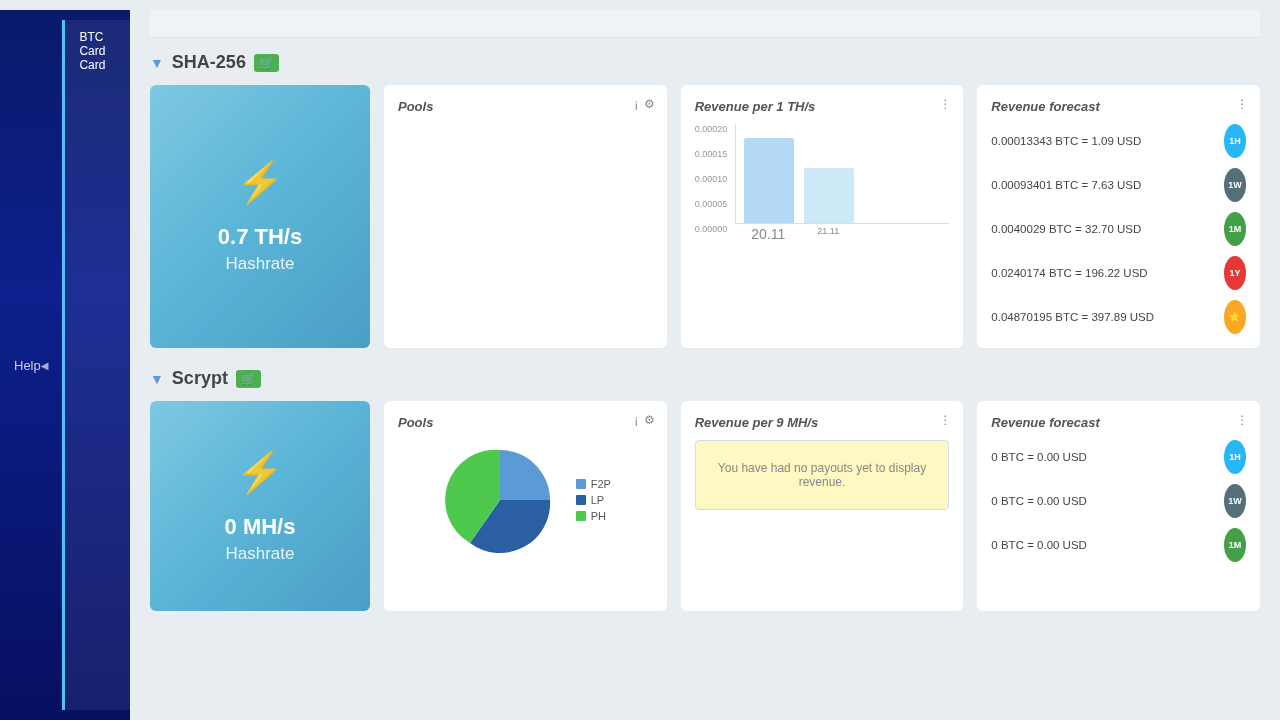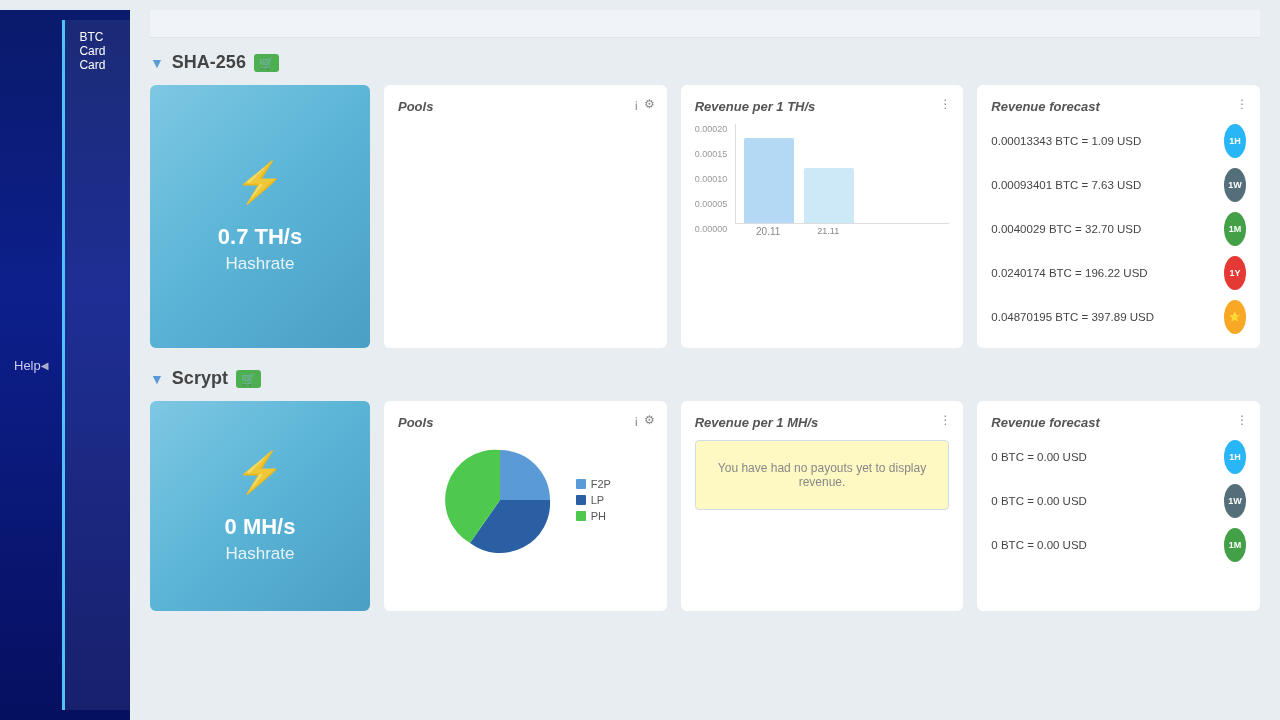--- a/index.html
+++ b/index.html
@@ -296,21 +296,21 @@
           <div style="display:flex; flex-direction:column; gap:2px; flex:1;">
             <div style="display:flex; align-items:flex-end; gap:10px; height:100px; border-bottom:1px solid #ddd; border-left:1px solid #ddd; padding: 0 8px;">
               <div style="display:flex; flex-direction:column; align-items:center; gap:2px;">
                 <div style="width:50px; height:85px; background:#b3d9f5; border-radius:2px 2px 0 0;"></div>
               </div>
               <div style="display:flex; flex-direction:column; align-items:center; gap:2px;">
                 <div style="width:50px; height:55px; background:#cde8f7; border-radius:2px 2px 0 0;"></div>
               </div>
             </div>
             <div style="display:flex; gap:10px; padding:0 8px;">
-              <span style="font-size:10px; color:#888; width:50px; text-align:center;">20.11</span>
+              <span style="font-size:14px; color:#888; width:50px; text-align:center;">20.11</span>
               <span style="font-size:9px; color:#888; width:50px; text-align:center;">21.11</span>
             </div>
           </div>
         </div>
       </div>
     </div>
 
     <div class="panel-card">
       <div class="panel-title">Revenue forecast</div>
       <div class="panel-icons">
@@ -381,21 +381,21 @@
           </div>
           <div class="legend-item">
             <div class="legend-dot" style="background:#4ec94e;"></div>
             <span>PH</span>
           </div>
         </div>
       </div>
     </div>
 
     <div class="panel-card">
-      <div class="panel-title">Revenue per 1 MH/s</div>
+      <div class="panel-title">Revenue per 9 MH/s</div>
       <div class="panel-icons">
         <span class="panel-icon-btn">⋮</span>
       </div>
       <div class="no-payout-box">You have had no payouts yet to display revenue.</div>
     </div>
 
     <div class="panel-card">
       <div class="panel-title">Revenue forecast</div>
       <div class="panel-icons">
         <span class="panel-icon-btn">⋮</span>

